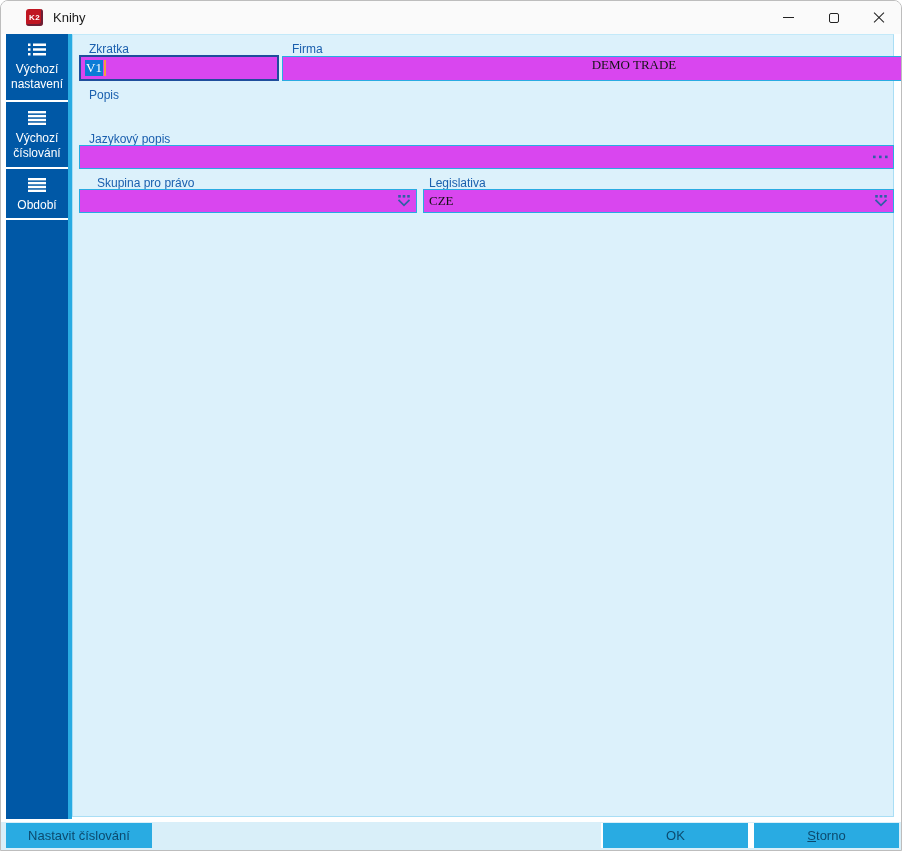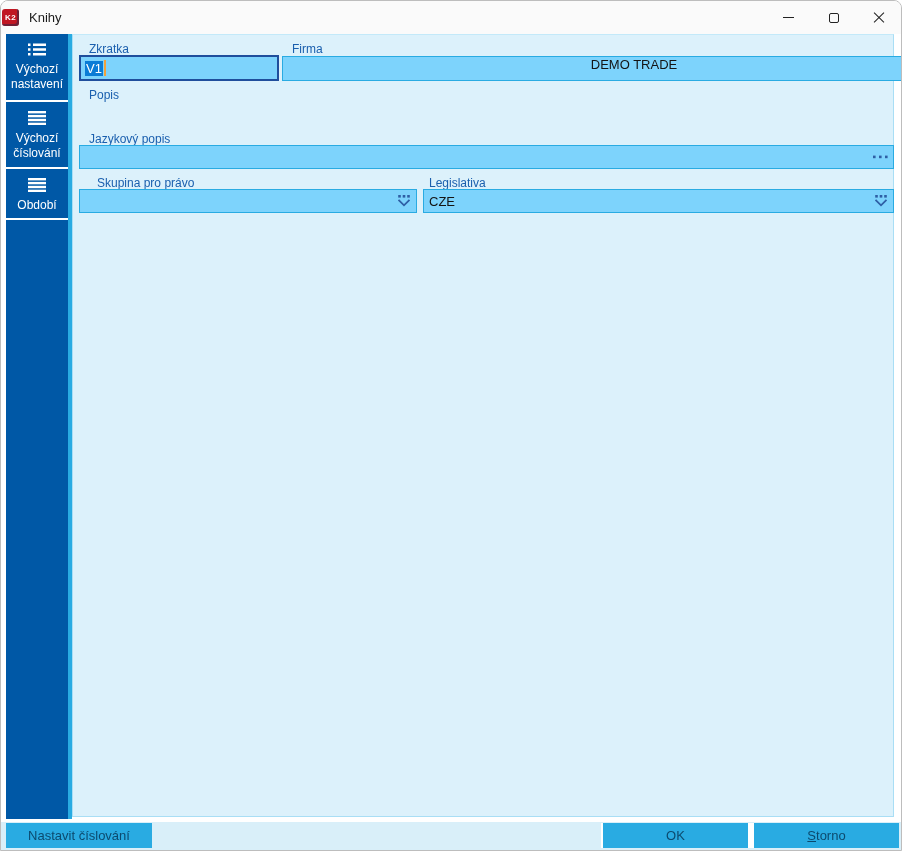--- a/index.html
+++ b/index.html
@@ -12,21 +12,21 @@
     border-radius: 8px 8px 0 0;
     overflow: hidden;
   }
   
   .titlebar {
     position: absolute; top:0; left:0; right:0; height:33px;
     background: #FAFAFA;
     display: flex; align-items: center;
   }
   .k2icon {
-    width:17px; height:17px; margin-left:1px;
+    width:17px; height:17px; margin-left:25px;
     background:#C01622; border-radius:3px;
     color:#fff; font-size:8px; font-weight:bold;
     display:flex; align-items:center; justify-content:center;
     box-shadow: inset -2px -2px 0 rgba(40,40,70,.55);
     letter-spacing:.3px;
   }
   .titletext { margin-left:10px; font-size:13px; color:#1b1b1b; }
   .wcontrols { position:absolute; right:0; top:0; height:33px; display:flex; }
   .wbtn { width:45px; height:33px; display:flex; align-items:center; justify-content:center; background:transparent; border:none; cursor:default; }
   .glyph-min { width:11px; height:0; border-top:1.2px solid #222; display:block; }
@@ -62,23 +62,23 @@
   .item-4 { height:51px; }
 
   .content {
     position:absolute; left:71px; top:0; right:7px; bottom:2px;
     background:#DCF1FB;
     border:1px solid #A9DEF5;
     border-top-color:#C3E9F9;
   }
   .flabel { position:absolute; font-size:12px; color:#1A5FAE; white-space:nowrap; }
   .field {
-    position:absolute; background:#7dd3fc; border:1px solid #29ABE2;
+    position:absolute; background:#d946ef; border:1px solid #29ABE2;
     display:flex; align-items:center; padding:0 5px;
-    font-size:13px; color:#141414; cursor:text;
+    font-size:13px; color:#141414; cursor:text;font-family:Liberation Serif, serif;
   }
   .field .val { white-space:pre; }
   .field.focused { border:2px solid #1F4E9C; padding:0 4px; }
   .selected-text { background:#0A7CD6; color:#fff; padding:0 1px; }
   .caret { display:inline-block; width:2px; height:16px; background:#F0A23C; margin-left:1px; }
   .field .right-ico { margin-left:auto; color:#2E5FA5; display:flex; align-items:center; }
 
   
   .footer {
     position:absolute; left:0; right:0; bottom:0; height:31px;

